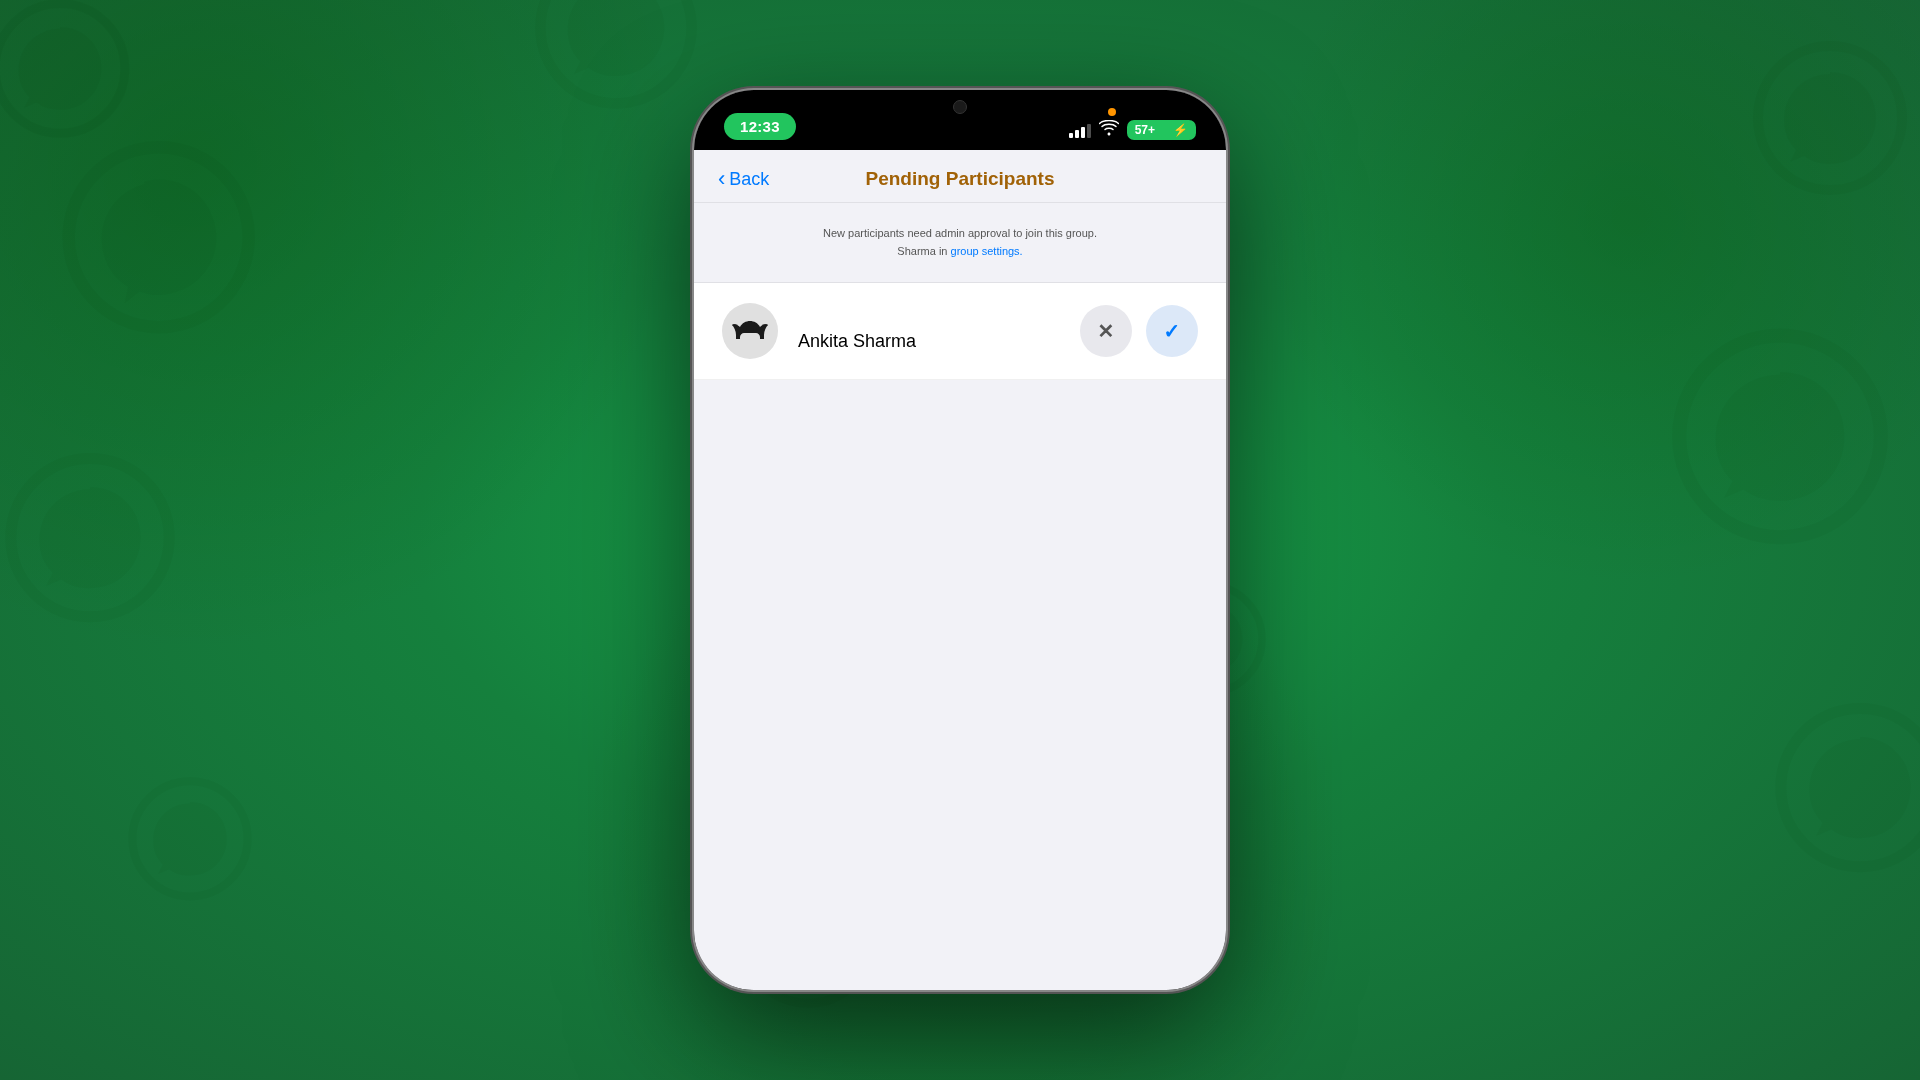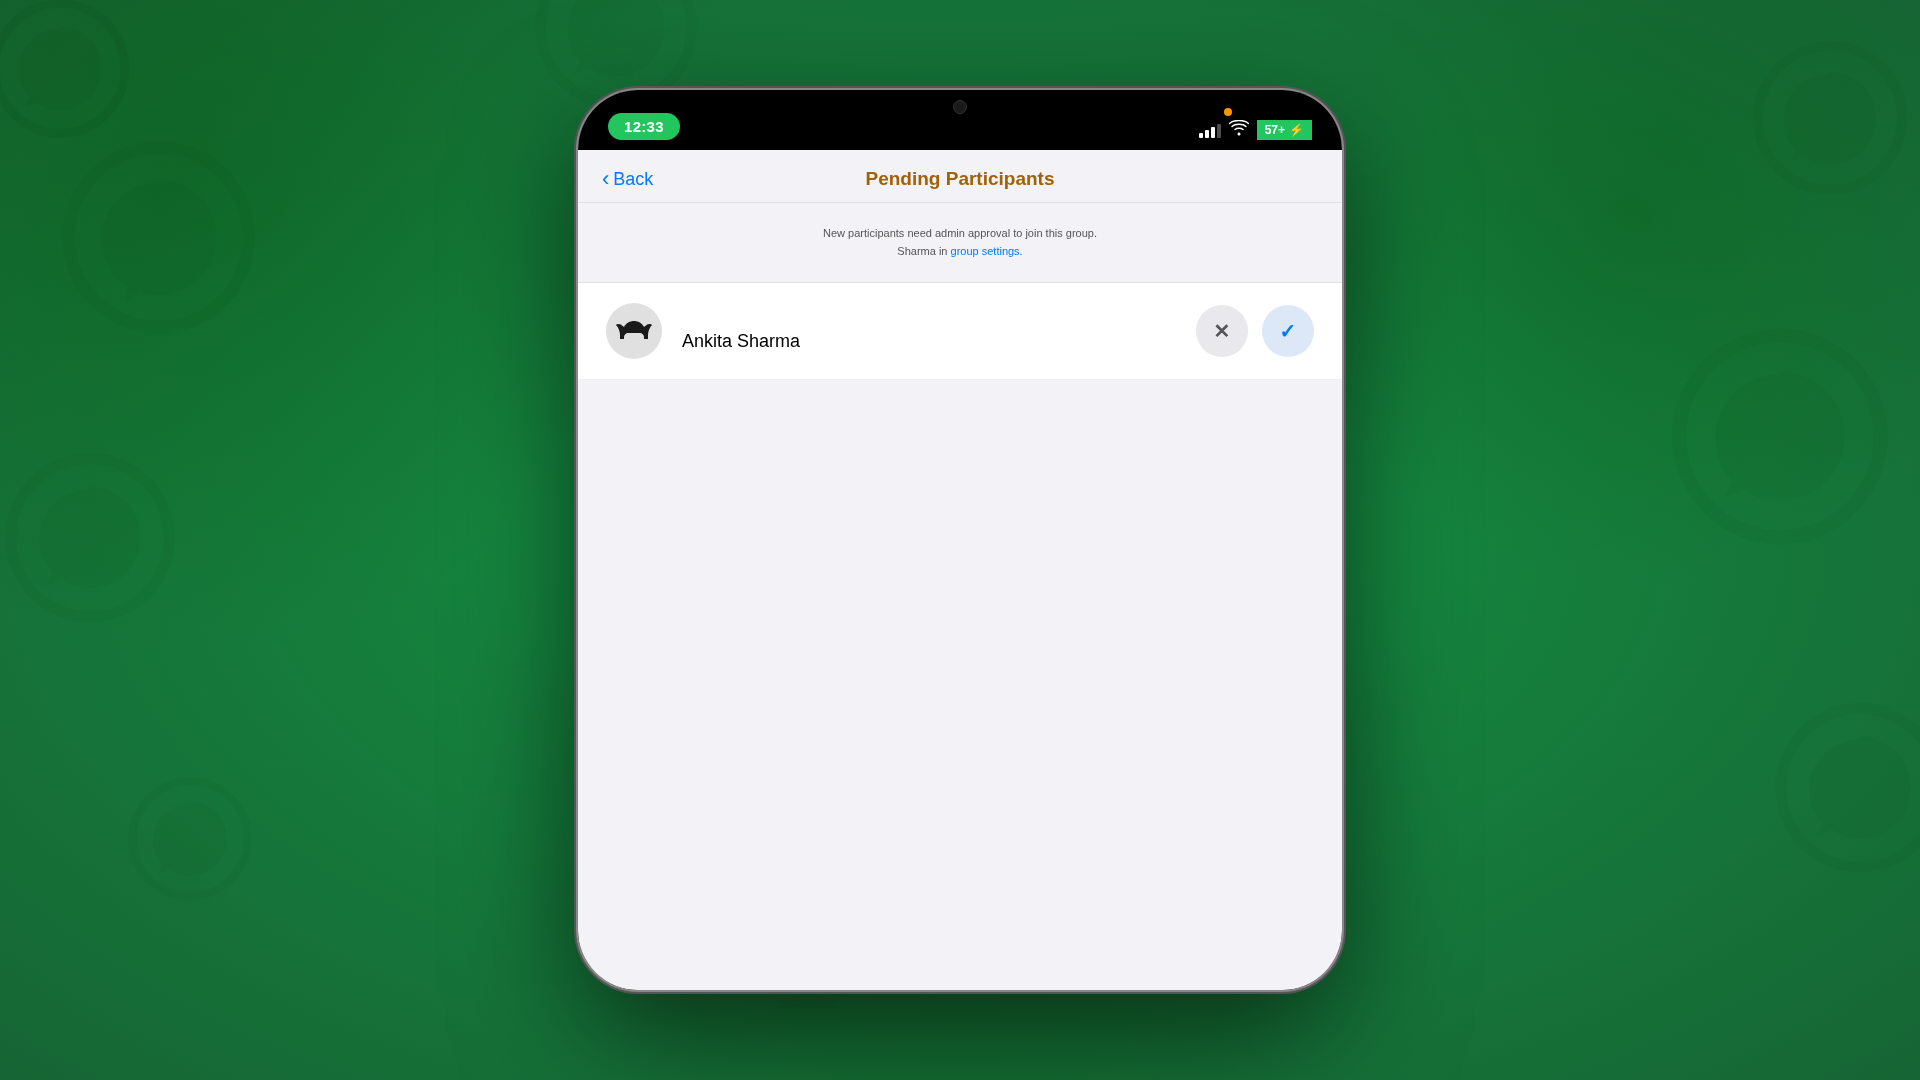--- a/index.html
+++ b/index.html
@@ -30,21 +30,21 @@
       inset: 0;
       background-image: 
         radial-gradient(circle at 10% 15%, rgba(0,80,0,0.3) 0%, transparent 25%),
         radial-gradient(circle at 85% 20%, rgba(0,80,0,0.25) 0%, transparent 20%),
         radial-gradient(circle at 50% 80%, rgba(0,80,0,0.2) 0%, transparent 30%);
     }
 
     
     .phone-frame {
       position: relative;
-      width: 764px;
+      width: 532px;
       height: 900px;
       background: #1a1a1a;
       border-radius: 60px;
       box-shadow:
         0 0 0 2px #888,
         0 0 0 4px #555,
         0 40px 120px rgba(0,0,0,0.6);
       overflow: hidden;
       z-index: 10;
     }
@@ -132,24 +132,24 @@
       color: white;
       font-size: 16px;
     }
 
     .battery-pill {
       background: #22c55e;
       color: white;
       font-size: 12px;
       font-weight: 700;
       padding: 3px 8px;
-      border-radius: 0;
-      display: flex;
-      align-items: center;
-      gap: 4px;
+      border-radius: 7px;
+      display: flex;
+      align-items: center;
+      gap: 18px;
     }
 
     
     .nav-bar {
       background: #f2f2f7;
       padding: 18px 28px 12px;
       display: flex;
       align-items: center;
       justify-content: center;
       position: relative;

